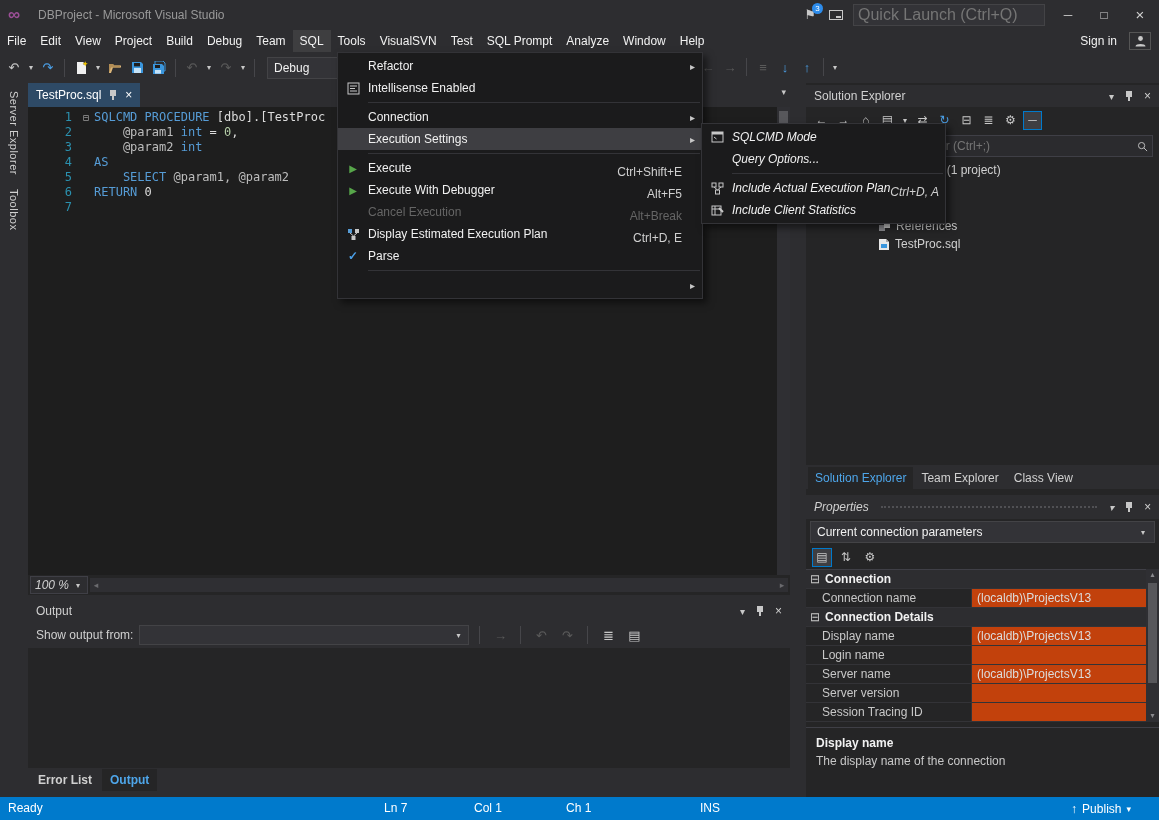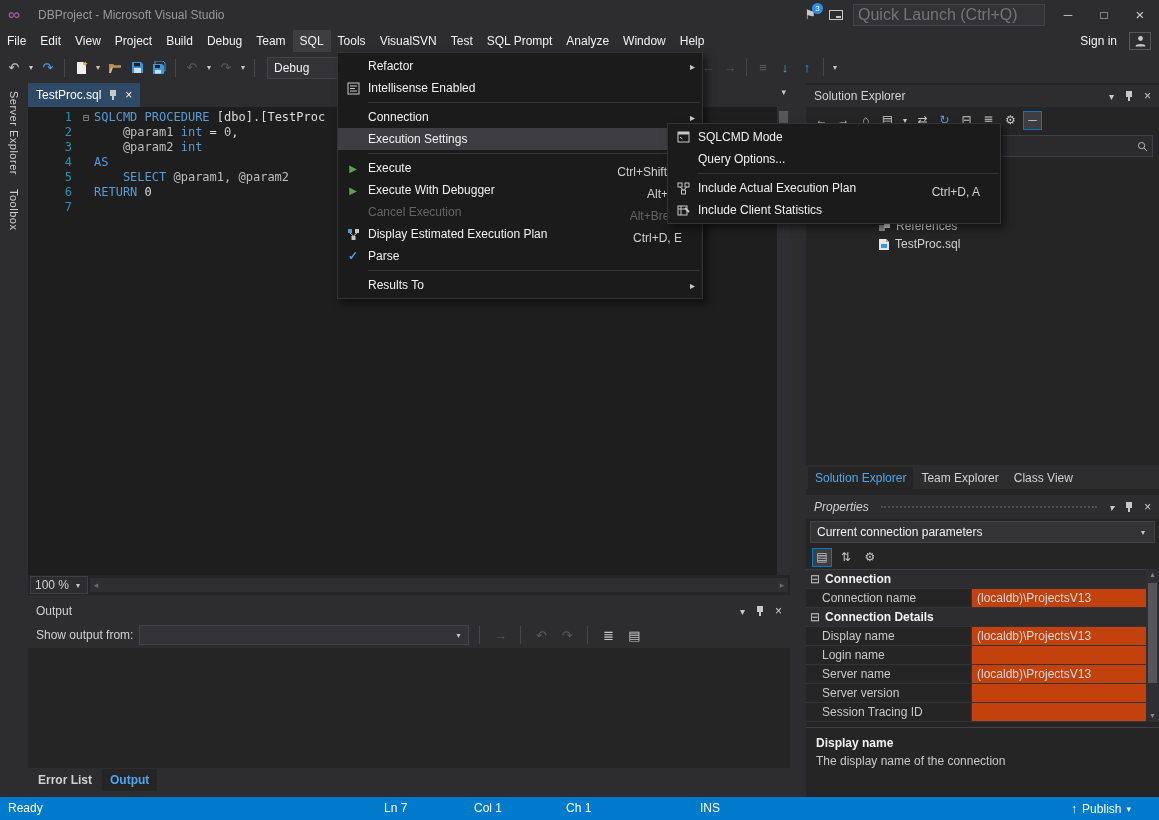--- a/index.html
+++ b/index.html
@@ -57,21 +57,21 @@
   .tabbar-chevron { position:absolute; right:4px; top:4px; color:#c8c8c8; font-size:9px; }
   .editor { left:0; top:24px; width:762px; height:468px; background:#1e1e1e; font-family:"DejaVu Sans Mono","Liberation Mono",monospace; font-size:12px; padding-top:3px; }
   .code-line { display:flex; height:15px; line-height:15px; white-space:pre; }
   .ln { width:50px; text-align:right; padding-right:6px; color:#2b91af; }
   .fold { width:16px; color:#9a9a9a; font-size:10px; text-align:center; }
   .c-kw { color:#569cd6; } .c-pl { color:#dcdcdc; } .c-var { color:#bdbdbd; } .c-num { color:#b5cea8; }
   .ed-scroll { position:absolute; right:0; top:24px; width:13px; height:468px; background:#2f2f33; }
   .ed-thumb { position:absolute; left:2px; top:4px; width:9px; height:92px; background:#57575b; }
   .zoomline { left:0; top:492px; width:762px; height:20px; background:#252526; display:flex; align-items:center; }
   .zoom-combo { width:58px; height:18px; margin-left:2px; background:#2d2d30; border:1px solid #3f3f46; display:flex; align-items:center; padding:0 4px; color:#d0d0d0; }
-  .zoom-combo span:first-child { flex:1; }
+  .zoom-combo span:first-child { flex:1;font-style:italic; }
   .hscroll { flex:1; height:14px; margin:0 2px; background:#2f2f33; position:relative; }
   .hs-arrow { position:absolute; top:0; width:12px; height:14px; color:#6a6a6e; font-size:9px; line-height:14px; text-align:center; }
 
   
   .outheader { left:0; top:517px; width:762px; height:22px; background:#2d2d30; display:flex; align-items:center; padding:0 8px; color:#d0d0d0; }
   .panel-head-icons { margin-left:auto; display:flex; align-items:center; gap:10px; }
   .ph-icon { color:#c8c8c8; font-size:10px; }
   .pin-icon { width:10px; height:12px; position:relative; display:inline-block; }
   .pin-icon::before { content:""; position:absolute; left:2px; top:1px; width:6px; height:6px; background:#c8c8c8; }
   .pin-icon::after { content:""; position:absolute; left:4px; top:7px; width:2px; height:4px; background:#c8c8c8; }
@@ -123,21 +123,21 @@
   .p-desc .d-text { color:#c8c8c8; }
 
   
   #statusbar { left:0; top:797px; width:1159px; height:23px; background:#007acc; color:#fff; }
   .sb-item { position:absolute; top:0; line-height:23px; }
   .sb-publish { position:absolute; right:28px; top:0; height:23px; display:flex; align-items:center; gap:5px; }
 
   
   .menu { position:absolute; background:#1b1b1c; border:1px solid #333337; box-shadow:4px 4px 7px rgba(0,0,0,.5); z-index:50; padding:2px 0; }
   #sqlmenu { left:337px; top:52px; width:366px; }
-  #execsubmenu { left:667px; top:123px; width:334px; }
+  #execsubmenu { left:701px; top:123px; width:245px;font-style:italic; }
   .menu-item { height:22px; display:flex; align-items:center; color:#f1f1f1; position:relative; }
   .mi-icon { width:30px; display:flex; align-items:center; justify-content:center; flex:none; }
   .mi-label { flex:1; white-space:nowrap; }
   .mi-shortcut { margin-right:20px; color:#d0d0d0; white-space:nowrap;margin-top:8px; }
   .mi-arrow { position:absolute; right:7px; color:#c8c8c8; font-size:10px; }
   .menu-item.hl { background:#3e3e42; }
   .menu-item.disabled .mi-label, .menu-item.disabled .mi-shortcut { color:#656565; }
   .menu-sep { height:1px; background:#333337; margin:3px 2px 3px 30px; }
   .play-glyph { color:#57a64a; font-size:10px; }
   .check-glyph { color:#4ba0e8; font-weight:bold; }
@@ -548,21 +548,20 @@
     <span class="mi-label">Display Estimated Execution Plan</span>
     <span class="mi-shortcut">Ctrl+D, E</span>
   </div>
   <div class="menu-item">
     <span class="mi-icon check-glyph">✓</span>
     <span class="mi-label">Parse</span>
   </div>
   <div class="menu-sep"></div>
   <div class="menu-item">
     <span class="mi-icon"></span>
-      <span class="mi-label">Results To</span>
     <span class="mi-arrow">▸</span>
   </div>
 </div>
 
 <div class="menu" id="execsubmenu">
   <div class="menu-item">
     <span class="mi-icon">
       <svg width="13" height="12" viewBox="0 0 13 12">
           <rect x="1" y="1" width="11" height="10" class="st"></rect>
           <rect x="1" y="1" width="11" height="2.5" fill="#c8c8c8"></rect>

